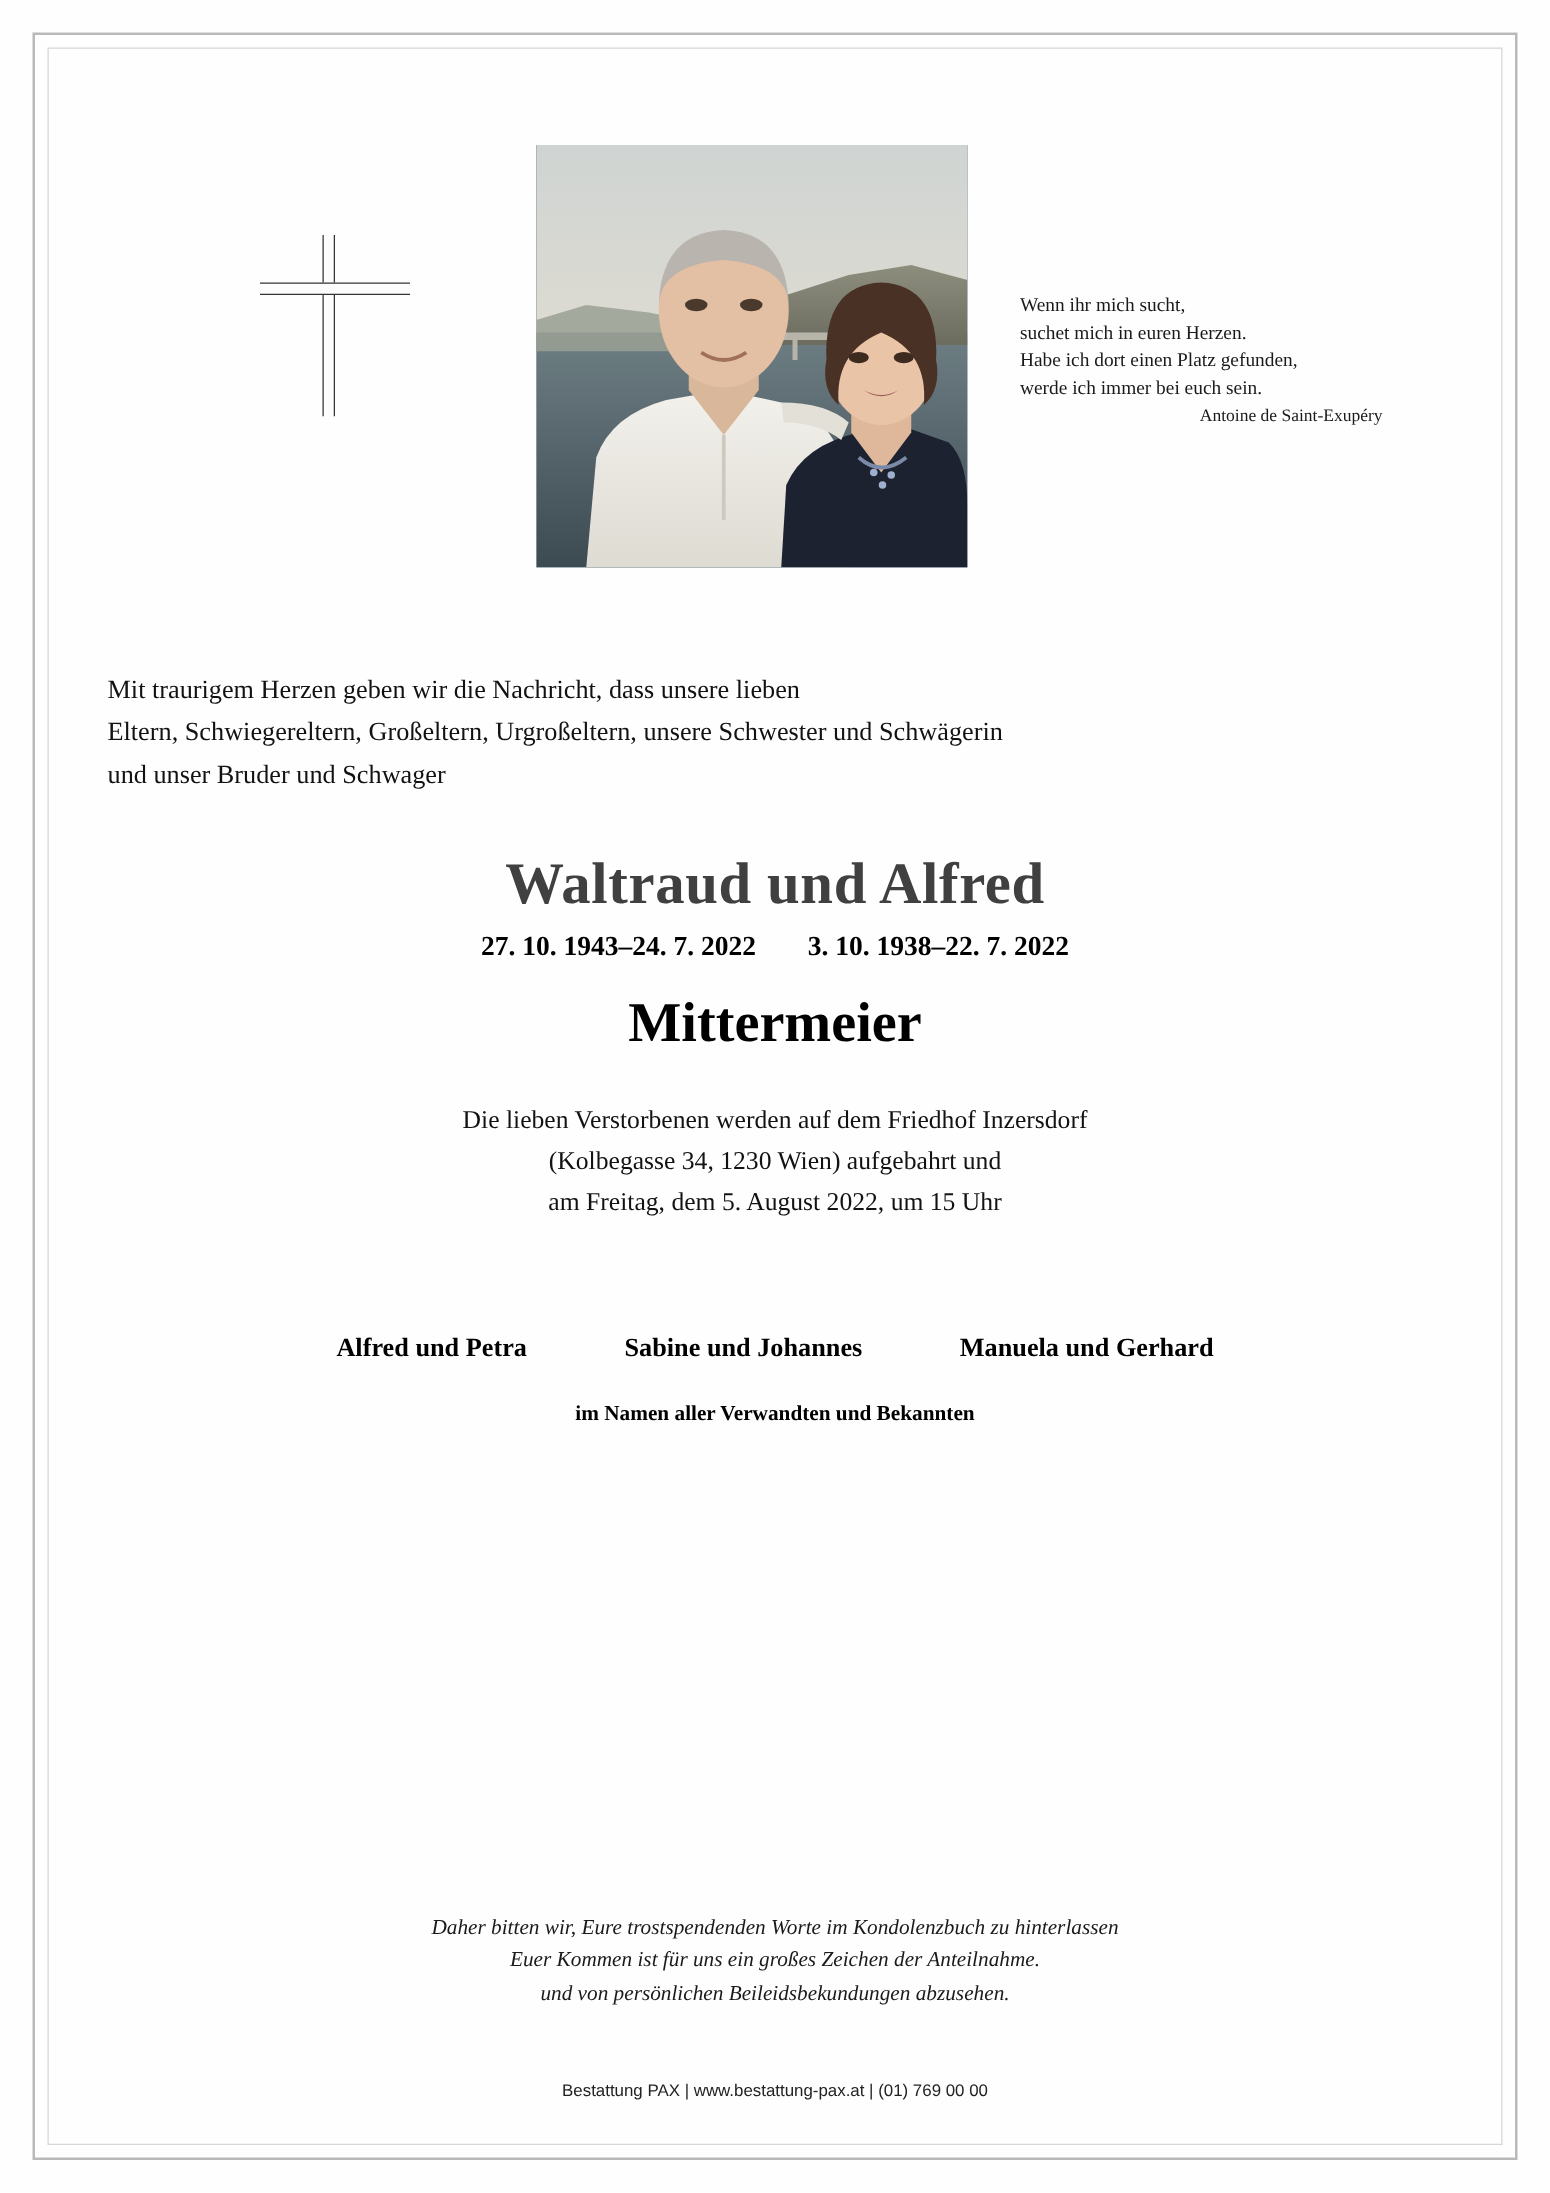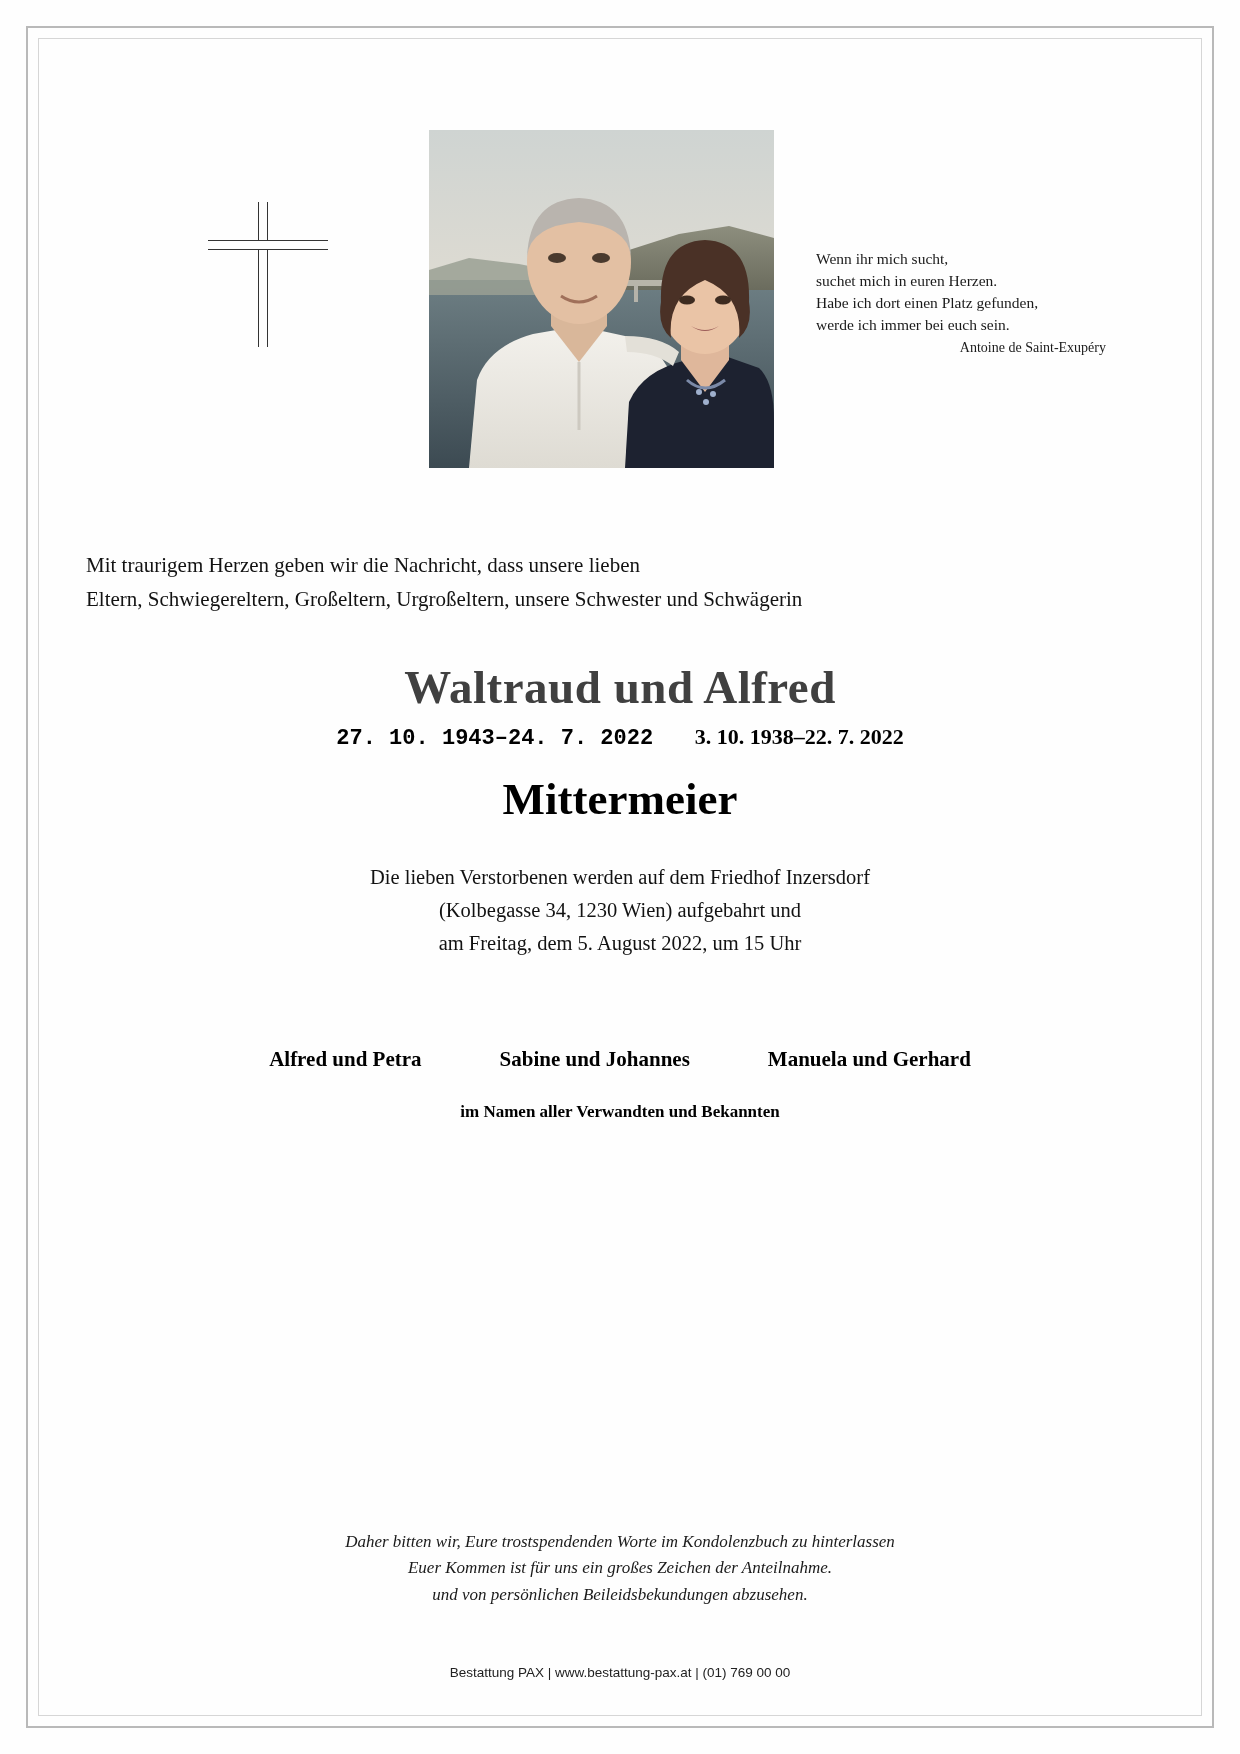--- a/index.html
+++ b/index.html
@@ -39,21 +39,21 @@
     bottom: 38px;
     border: 1px solid #d6d6d6;
     box-sizing: border-box;
   }
   .content {
     position: relative;
     z-index: 3;
     width: 100%;
     height: 100%;
     box-sizing: border-box;
-    padding: 36px 60px 0 60px;
+    padding: 22px 60px 0 60px;
   }
 
   
   .top-row {
     position: relative;
     height: 390px;
   }
   .cross {
     position: absolute;
     left: 122px;
@@ -127,21 +127,21 @@
     letter-spacing: 0.5px;
     color: #404040;
   }
   .dates {
     margin-top: 10px;
     text-align: center;
     font-size: 22px;
     font-weight: bold;
     color: #000;
   }
-  .dates .d1 { margin-right: 36px; font-family: Liberation Mono, monospace; }
+  .dates .d1 { margin-right: 36px; }
   .surname {
     margin-top: 22px;
     text-align: center;
     font-size: 45px;
     font-weight: bold;
     color: #000;
   }
   .gone {
     margin-top: 8px;
     text-align: center;
@@ -270,20 +270,21 @@
         <div class="line">suchet mich in euren Herzen.</div>
         <div class="line">Habe ich dort einen Platz gefunden,</div>
         <div class="line">werde ich immer bei euch sein.</div>
         <div class="author">Antoine de Saint-Exupéry</div>
       </div>
     </div>
 
     <div class="intro">
       <div>Mit traurigem Herzen geben wir die Nachricht, dass unsere lieben</div>
       <div>Eltern, Schwiegereltern, Großeltern, Urgroßeltern, unsere Schwester und Schwägerin</div>
+      <div>und unser Bruder und Schwager</div>
     </div>
 
     <div class="names">Waltraud  und  Alfred</div>
 
     <div class="dates">
       <span class="d1">27. 10. 1943–24. 7. 2022</span>
       <span class="d2">3. 10. 1938–22. 7. 2022</span>
     </div>
 
     <div class="surname">Mittermeier</div>

